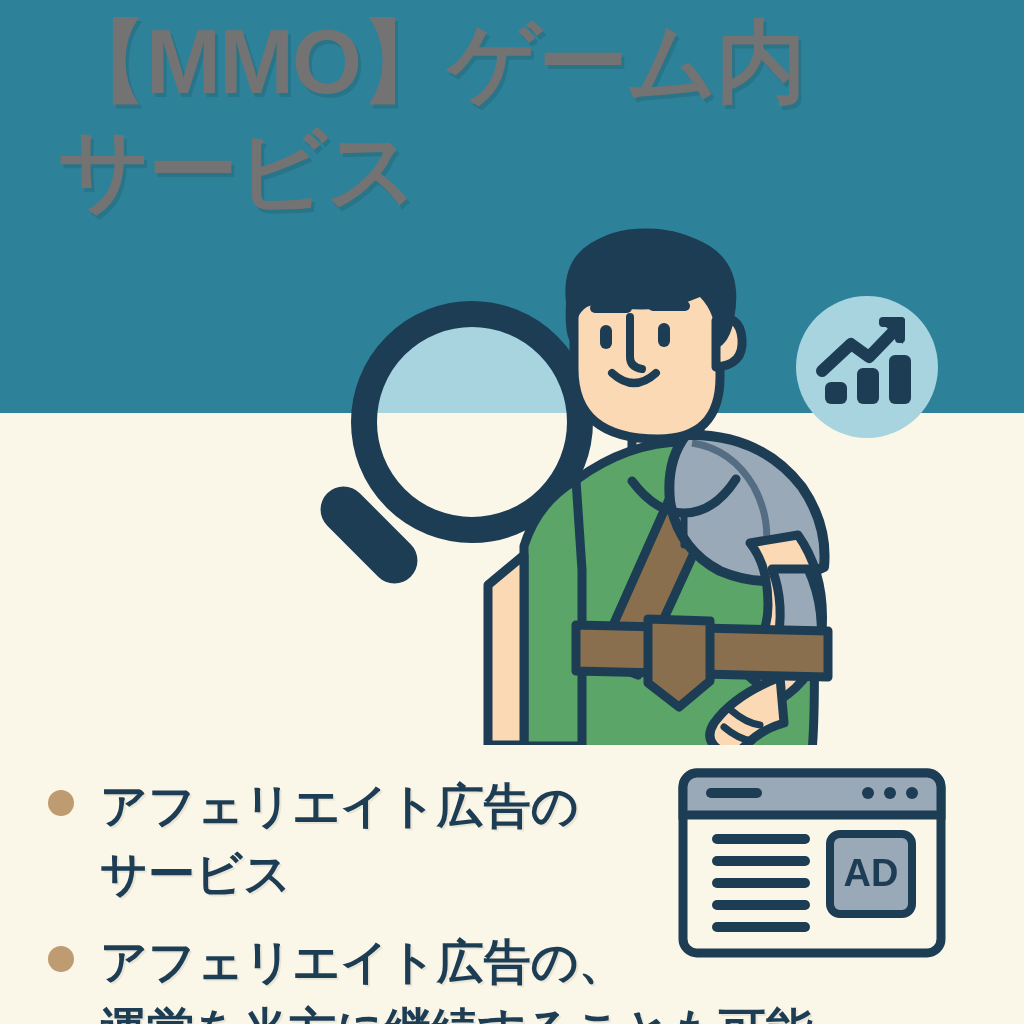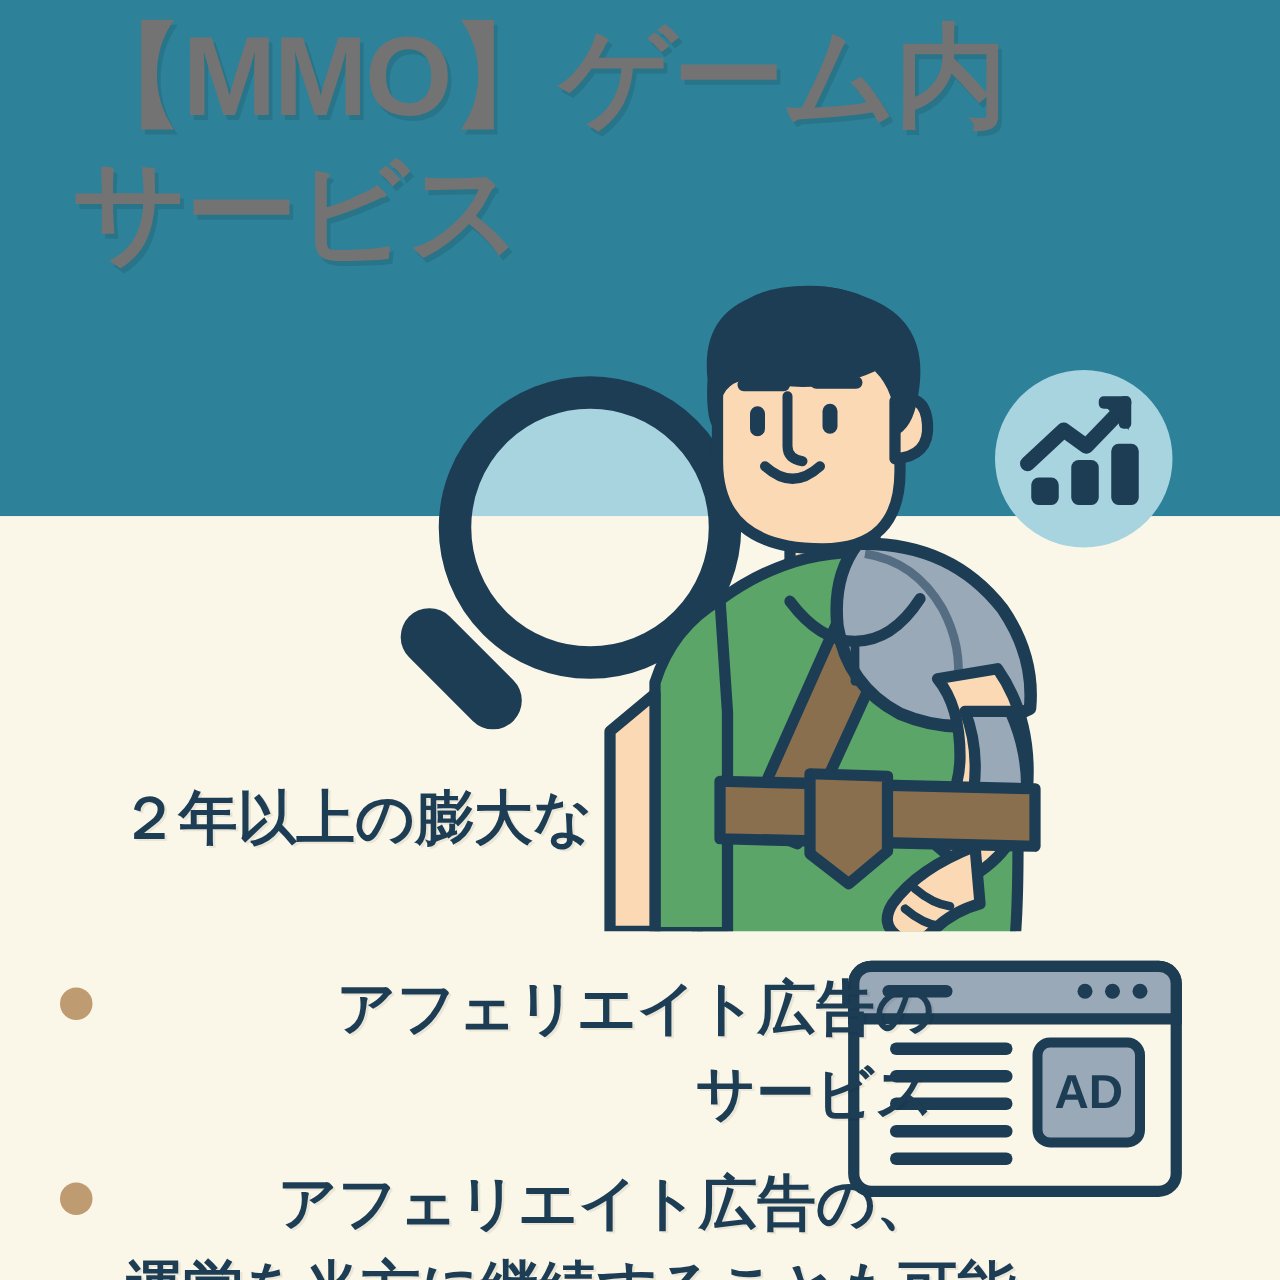--- a/index.html
+++ b/index.html
@@ -45,21 +45,20 @@
   .bullets{position:absolute;left:48px;top:772px;width:700px;z-index:30;}
   .bullet{position:relative;display:block;margin-bottom:20px;}
   .bullet .dot{
     position:absolute;left:0;top:18px;width:26px;height:26px;border-radius:50%;
     background:#bf9b71;
   }
   .bullet .btext{
     display:block;margin-left:52px;color:#1d3d55;font-weight:bold;
     font-size:47px;line-height:68px;white-space:nowrap;
     text-shadow:2px 2px 0 rgba(0,0,0,.07);
-    text-align:right;
   }
 </style>
 </head>
 <body>
 
 <div id="poster">
 
   <div class="band-top"></div>
   <div class="band-bottom"></div>
 
@@ -158,21 +157,20 @@
       <text x="193" y="118" font-family="Liberation Sans, sans-serif" font-size="38" font-weight="bold" fill="#1d3d55" text-anchor="middle">AD</text>
     </svg>
   </div>
 
   <div class="headline">
     <div>【MMO】ゲーム内</div>
     <div>サービス</div>
   </div>
 
   <div class="lead">
-    <div>２年以上の膨大な</div>
   </div>
 
   <div class="bullets">
     <div class="bullet">
       <span class="dot"></span>
       <span class="btext">アフェリエイト広告の</span>
       <span class="btext">サービス</span>
     </div>
     <div class="bullet">
       <span class="dot"></span>

